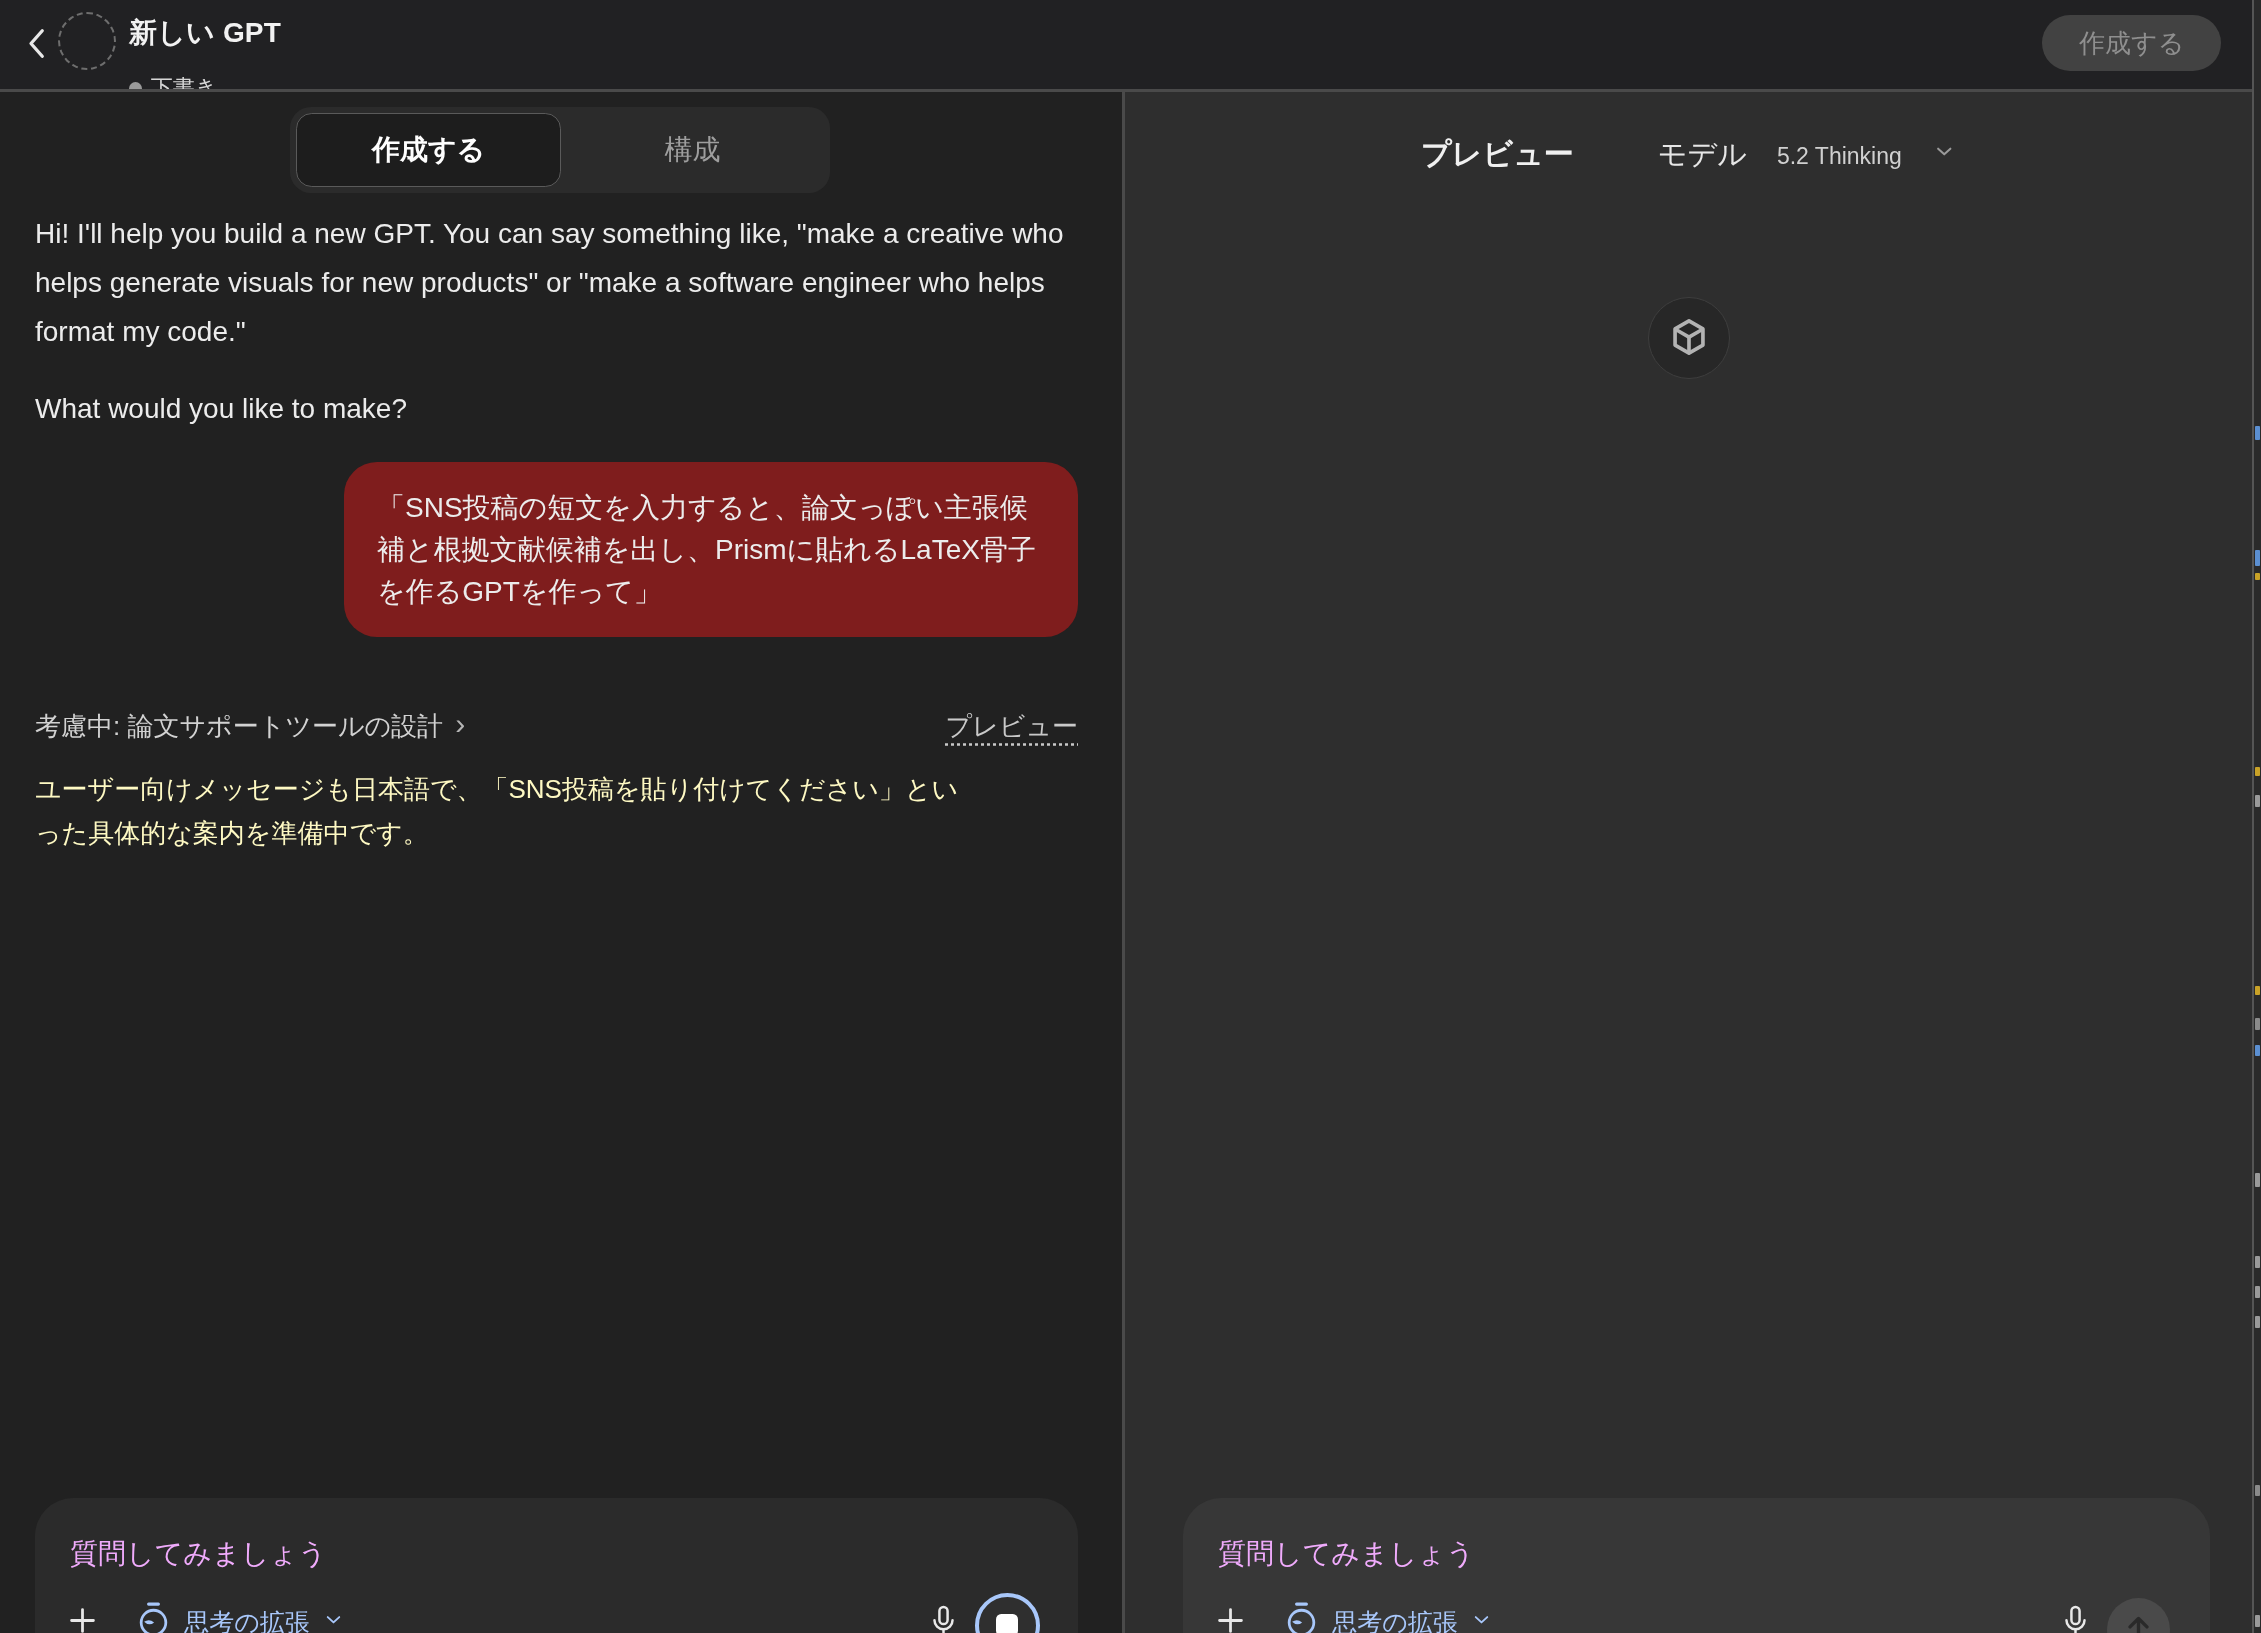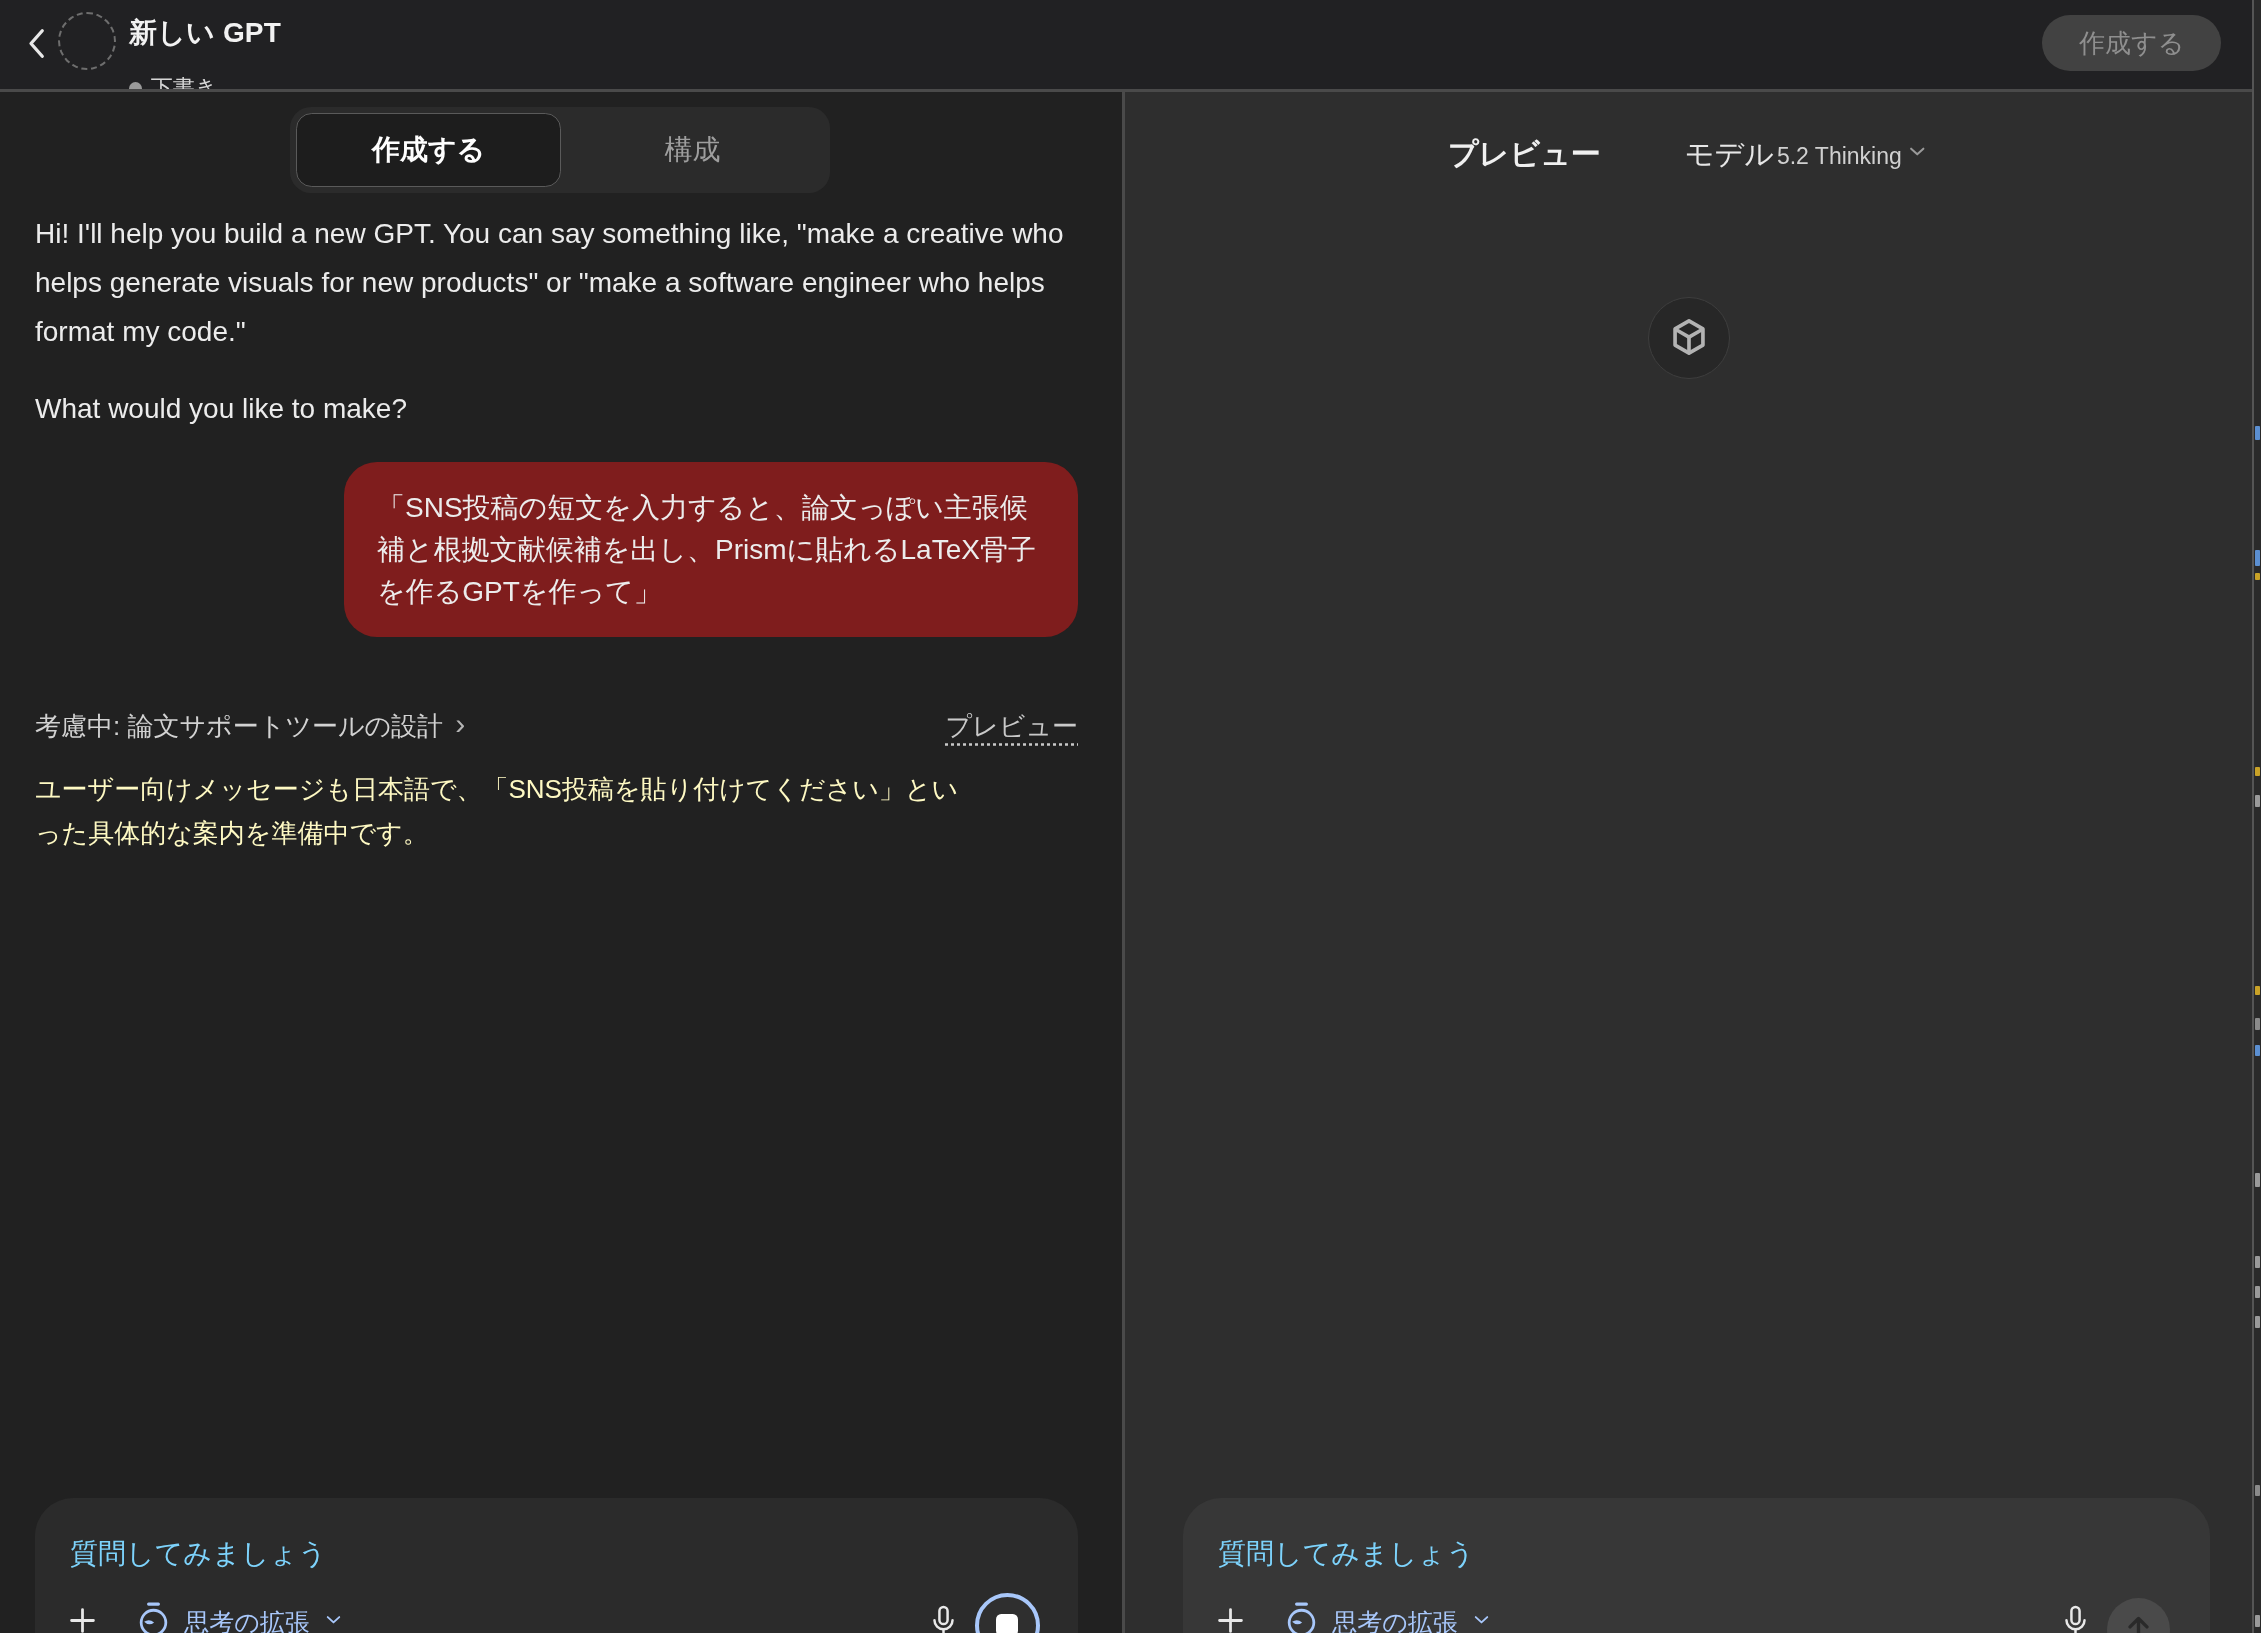--- a/index.html
+++ b/index.html
@@ -46,33 +46,33 @@
   .thinking-row { position:absolute; left:35px; right:44px; top:617px; display:flex; align-items:center; }
   .thinking-label { font-size:26px; color:#d2d2d2; display:flex; align-items:center; gap:12.2px; cursor:pointer; }
   .thinking-chevron { font-size:30px; color:#b5b5b5; line-height:1; padding-bottom:5.2px; }
   .answer-now { margin-left:auto; font-size:26px; color:#c9c9c9; text-decoration:underline dotted; text-underline-offset:7.9px; cursor:pointer; }
   .thinking-detail { position:absolute; left:35px; top:675px; width:944px; font-size:26px; line-height:44px; color:#fef9c3; }
 
   
   .composer { position:absolute; top:1406px; height:218px; background:#2b2b2b; border-radius:38px; }
   .composer.left  { left:35px;  width:1043px; }
   .composer.right { background:#373737; left:58px; right:42px; }
-  .composer .placeholder { position:absolute; left:35px; top:37px; font-size:28px; color:#7dd3fc; }
+  .composer .placeholder { position:absolute; left:35px; top:37px; font-size:28px; color:#f0abfc; }
   .composer .row { position:absolute; left:30px; right:26px; top:105px; height:38px; display:flex; align-items:center; }
   .icon-btn { background:none; border:none; display:flex; align-items:center; justify-content:center; cursor:pointer; padding:0; }
   .think-toggle { margin-left:35px; display:flex; align-items:center; gap:12.2px; color:#a8c7fa; font-size:25px; background:none; border:none; font-family:inherit; cursor:pointer; }
   .mic-btn { position:absolute; right:91px; top:1.7px; }
   .stop-btn { position:absolute; right:12.2px; top:-10.5px; width:65px; height:65px; border-radius:50%; background:#2f2f2f; border:4.4px solid #a8c7fa; display:flex; align-items:center; justify-content:center; cursor:pointer; }
   .stop-square { width:22px; height:22px; border-radius:5.2px; background:#ffffff; }
   .send-btn { position:absolute; right:14px; top:-5.2px; width:63px; height:63px; border-radius:50%; background:#4a4a4a; border:none; display:flex; align-items:center; justify-content:center; cursor:pointer; }
 
   
   .preview-header { position:absolute; top:42px; left:0; right:0; display:flex; align-items:center; justify-content:center; gap:84px; }
   .preview-title { font-size:30px; font-weight:bold; color:#f0f0f0; }
-  .model-select { display:flex; align-items:baseline; gap:3px; background:none; border:none; cursor:pointer; font-family:inherit; }
+  .model-select { display:flex; align-items:baseline; gap:30px; background:none; border:none; cursor:pointer; font-family:inherit; }
   .model-label { font-size:29px; color:#e6e6e6; }
   .model-value { font-size:23px; color:#d0d0d0; }
   .model-select svg { align-self:center; }
   .preview-avatar { position:absolute; top:205px; left:50%; transform:translateX(-50%); width:82px; height:82px; border-radius:50%; background:#272727; border:1.7px solid #3e3e3e; display:flex; align-items:center; justify-content:center; }
 </style>
 </head>
 <body>
 
 <div class="header">
   <button class="back-btn">

